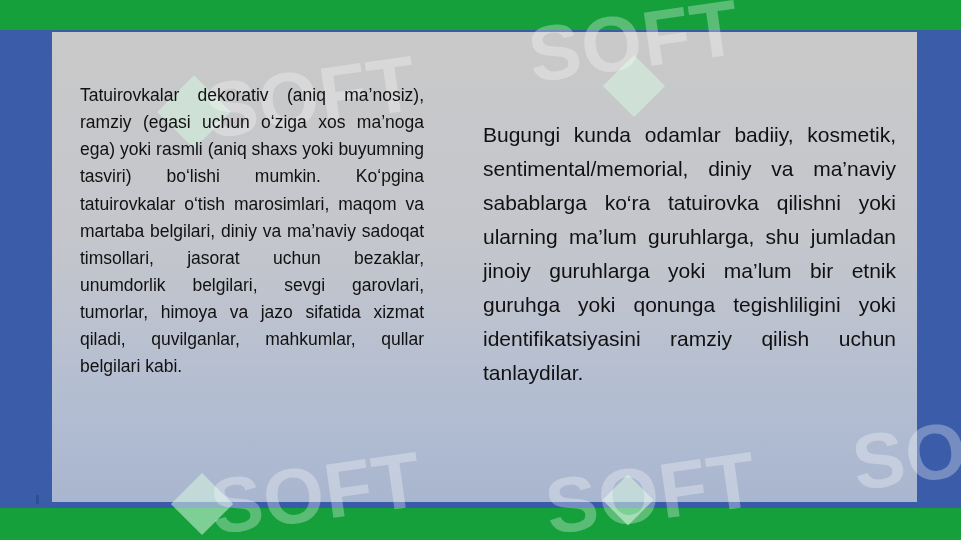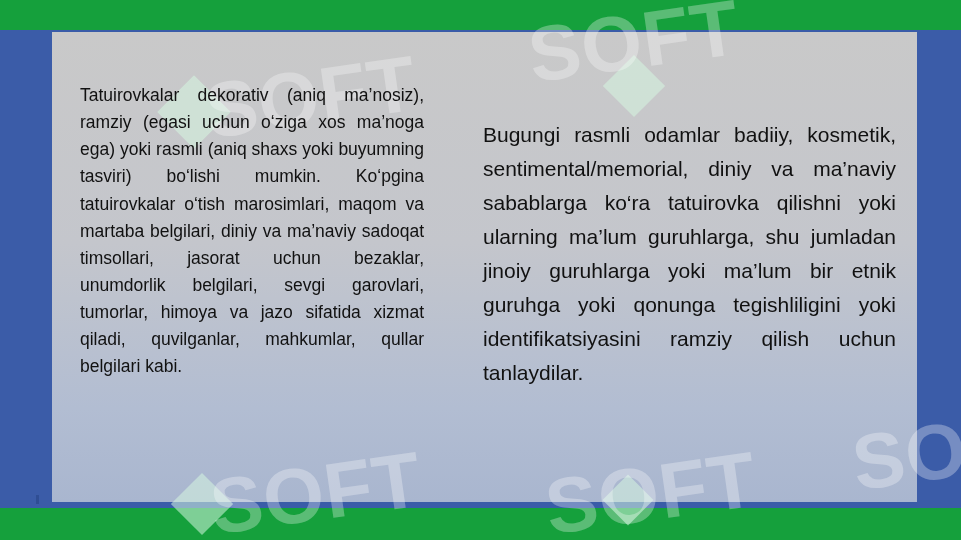--- a/index.html
+++ b/index.html
@@ -117,16 +117,16 @@
 
     <div class="wm" style="left:205px; top:52px; font-size:78px; transform:rotate(-8deg);">SOFT</div>
     <div class="wm" style="left:528px; top:-4px; font-size:78px; transform:rotate(-8deg);">SOFT</div>
     <div class="wm" style="left:210px; top:448px; font-size:78px; transform:rotate(-8deg);">SOFT</div>
     <div class="wm" style="left:545px; top:448px; font-size:78px; transform:rotate(-8deg);">SOFT</div>
     <div class="wm" style="left:852px; top:404px; font-size:78px; transform:rotate(-8deg);">SOFT</div>
   </div>
 
   <div class="col col-left">Tatuirovkalar dekorativ (aniq ma’nosiz), ramziy (egasi uchun o‘ziga xos ma’noga ega) yoki rasmli (aniq shaxs yoki buyumning tasviri) bo‘lishi mumkin. Ko‘pgina tatuirovkalar o‘tish marosimlari, maqom va martaba belgilari, diniy va ma’naviy sadoqat timsollari, jasorat uchun bezaklar, unumdorlik belgilari, sevgi garovlari, tumorlar, himoya va jazo sifatida xizmat qiladi, quvilganlar, mahkumlar, qullar belgilari kabi.</div>
 
-  <div class="col col-right">Bugungi rasmli odamlar badiiy, kosmetik, sentimental/memorial, diniy va ma’naviy sabablarga ko‘ra tatuirovka qilishni yoki ularning ma’lum guruhlarga, shu jumladan jinoiy guruhlarga yoki ma’lum bir etnik guruhga yoki qonunga tegishliligini yoki identifikatsiyasini ramziy qilish uchun tanlaydilar.</div>
+  <div class="col col-right">Bugungi kunda odamlar badiiy, kosmetik, sentimental/memorial, diniy va ma’naviy sabablarga ko‘ra tatuirovka qilishni yoki ularning ma’lum guruhlarga, shu jumladan jinoiy guruhlarga yoki ma’lum bir etnik guruhga yoki qonunga tegishliligini yoki identifikatsiyasini ramziy qilish uchun tanlaydilar.</div>
 
   <div class="tick"></div>
 </div>
 
 </body></html>

